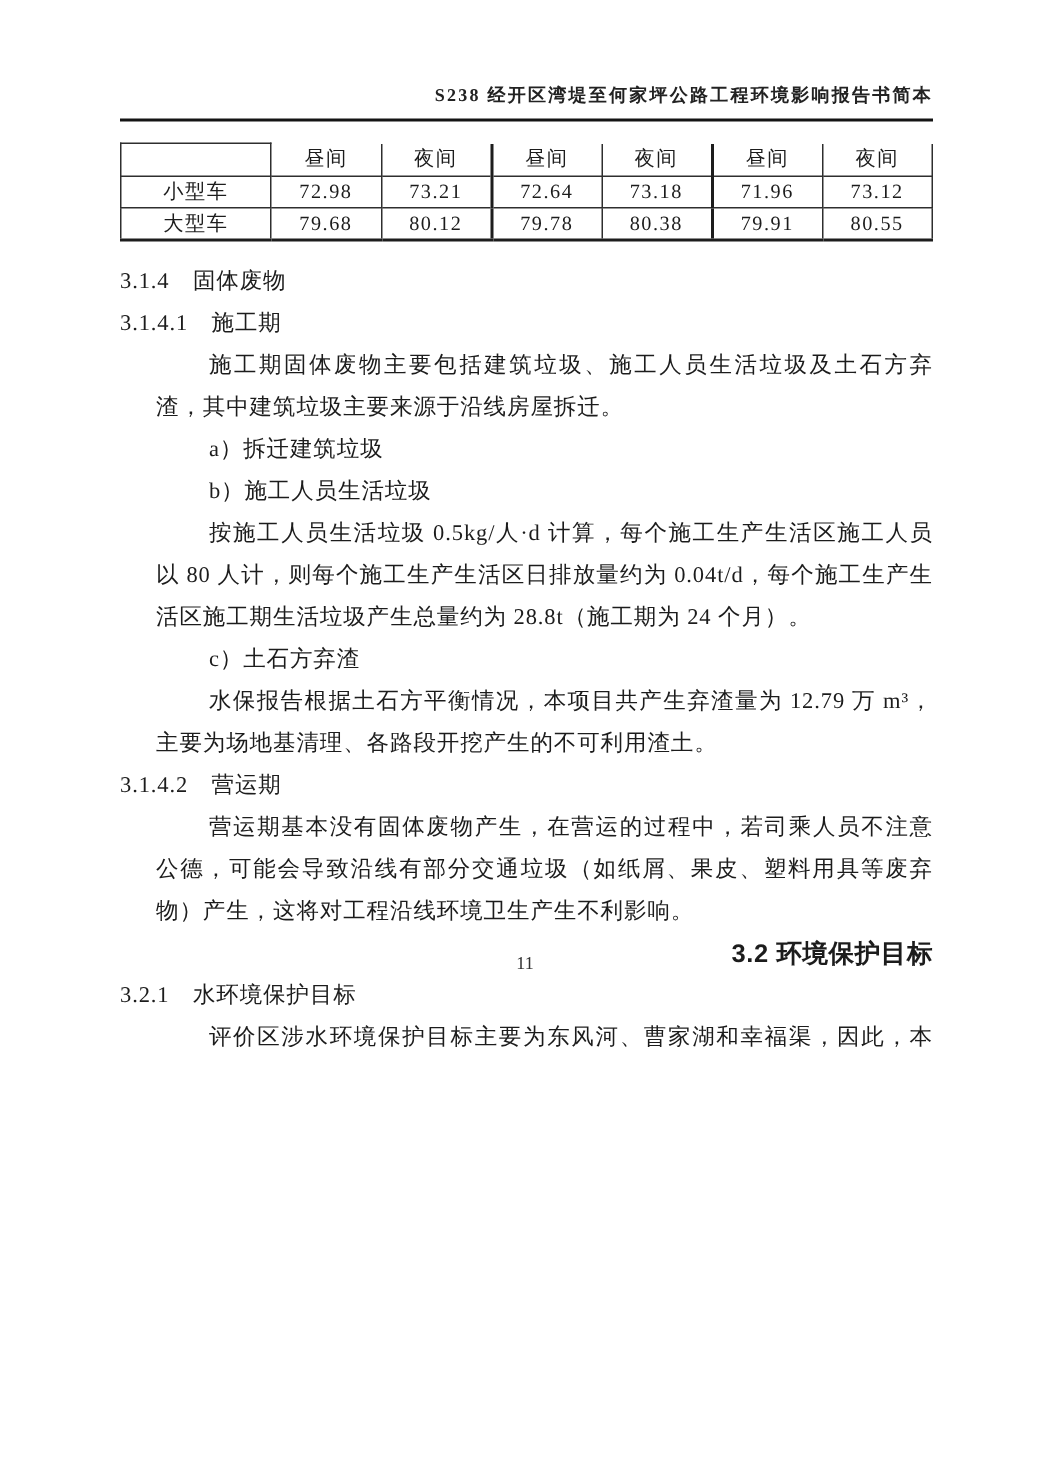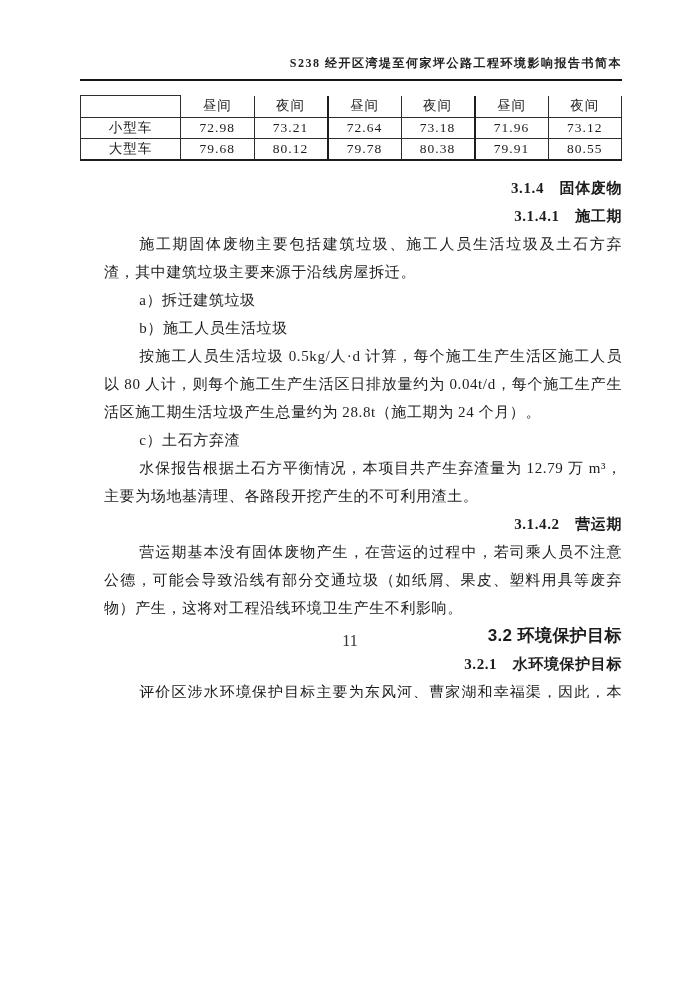--- a/index.html
+++ b/index.html
@@ -54,39 +54,39 @@
   .content {
     margin-top:13px;
     font-size:15px;
     line-height:28px;
     letter-spacing:0.6px;
     text-align:justify;
   }
   .content h3, .content h2, .content p { margin:0; padding:0; }
   .content h3 {
     font-size:15px;
-    font-weight:bold;
-    text-align:right;
+    font-weight:normal;
+    text-align:left;
   }
   .content h2.bold-head {
     font-family:Liberation Sans, sans-serif;
     font-weight:700;
     font-size:17px;
     letter-spacing:0.4px;
     text-align:right;
   }
   .content p { text-indent:2.35em;margin-left:24px; }
   .content p.subhead { text-align:left; }
 
   
   .page-number {
     position:absolute;
     left:0; right:0; bottom:48px;
     text-align:center;
-    font-size:16px;
+    font-size:12px;
     color:#333;
   }
 </style>
 </head>
 <body>
 
 <div class="page">
   <div class="inner">
 
     <div class="doc-header">

